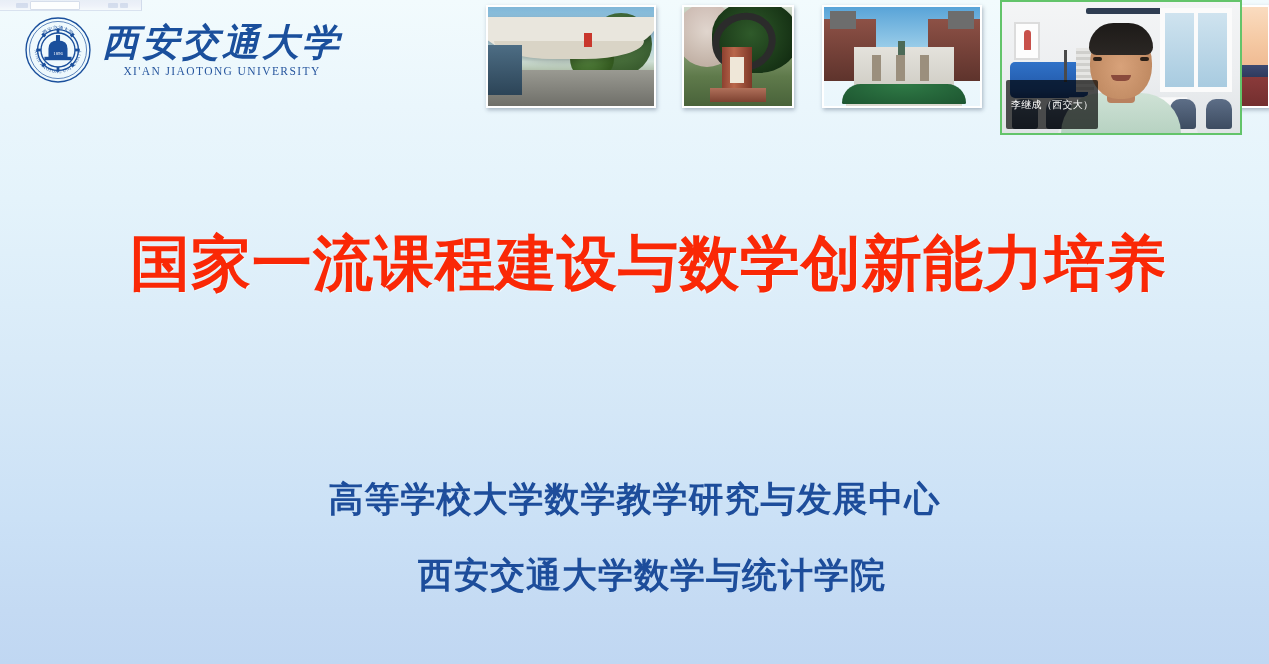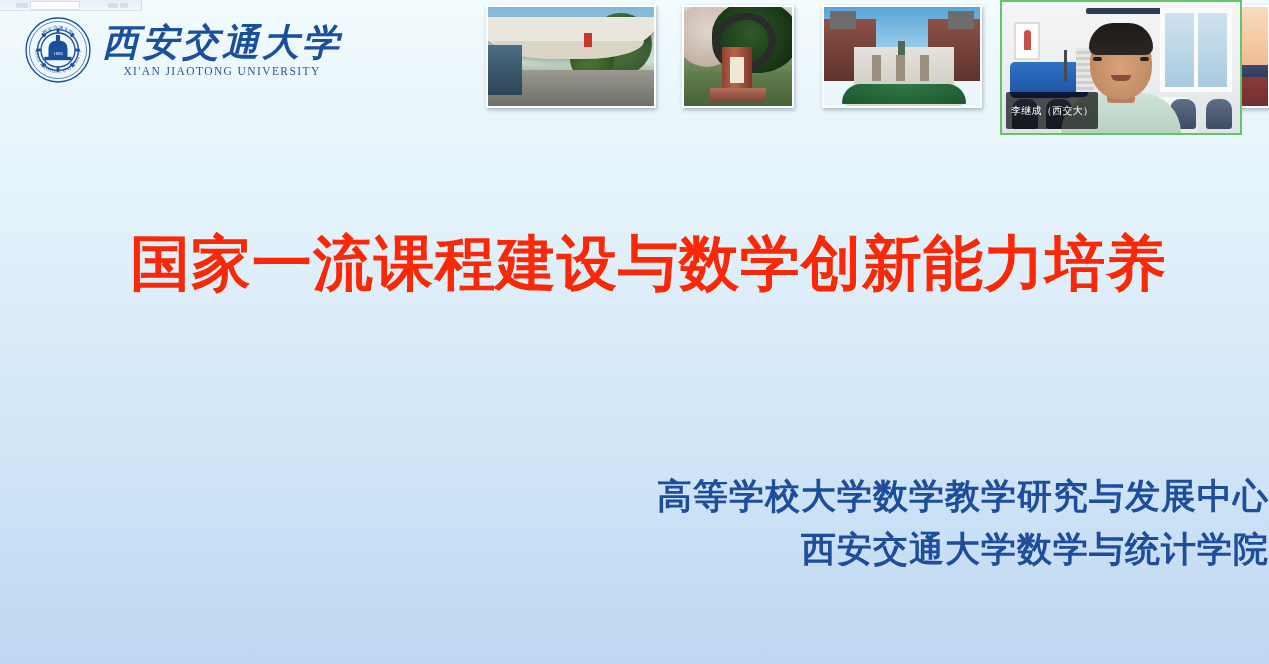--- a/index.html
+++ b/index.html
@@ -218,21 +218,21 @@
     position:absolute; left:50%; bottom:52px; transform:translateX(-50%);
     width:20px; height:6px; background:#8a4a3c; border-radius:0 0 10px 10px;
   }
   #name-label {
     position: absolute;
     left: 4px; bottom: 4px;
     background: rgba(0,0,0,.68);
     color: #ffffff;
     font-size: 10px;
     line-height: 13px;
-    padding: 12px 5px;
+    padding: 18px 5px;
     border-radius: 2px;
     white-space: nowrap;
     letter-spacing: .3px;
   }
 
   
   #logo-lockup {
     position: absolute;
     left: 24px; top: 16px;
     display: flex;
@@ -289,30 +289,29 @@
     font-size: 40px;
     line-height: 52px;
     font-weight: 700;
     color: #1d4d9b;
     letter-spacing: 22px;
     text-indent: 22px;
   }
   #affiliation-1, #affiliation-2 {
     position: absolute;
     left: 0; right: 0;
-    text-align: right;
+    text-align: center;
     font-size: 35px;
     line-height: 44px;
     font-weight: 700;
     color: #1d4d9b;
     letter-spacing: 1px;
-    font-family: Liberation Mono, monospace;
   }
   #affiliation-1 { top: 477px; }
-  #affiliation-2 { top: 530px; margin-left: 35px; }
+  #affiliation-2 { top: 553px; margin-left: 35px; }
 </style>
 </head>
 <body>
 
 <div id="stage">
 
   <div id="toolbar-remnant">
     <span class="tb-chip" style="width:12px"></span>
     <span class="tb-field"></span>
     <span class="tb-chip" style="width:10px;margin-left:26px"></span>

